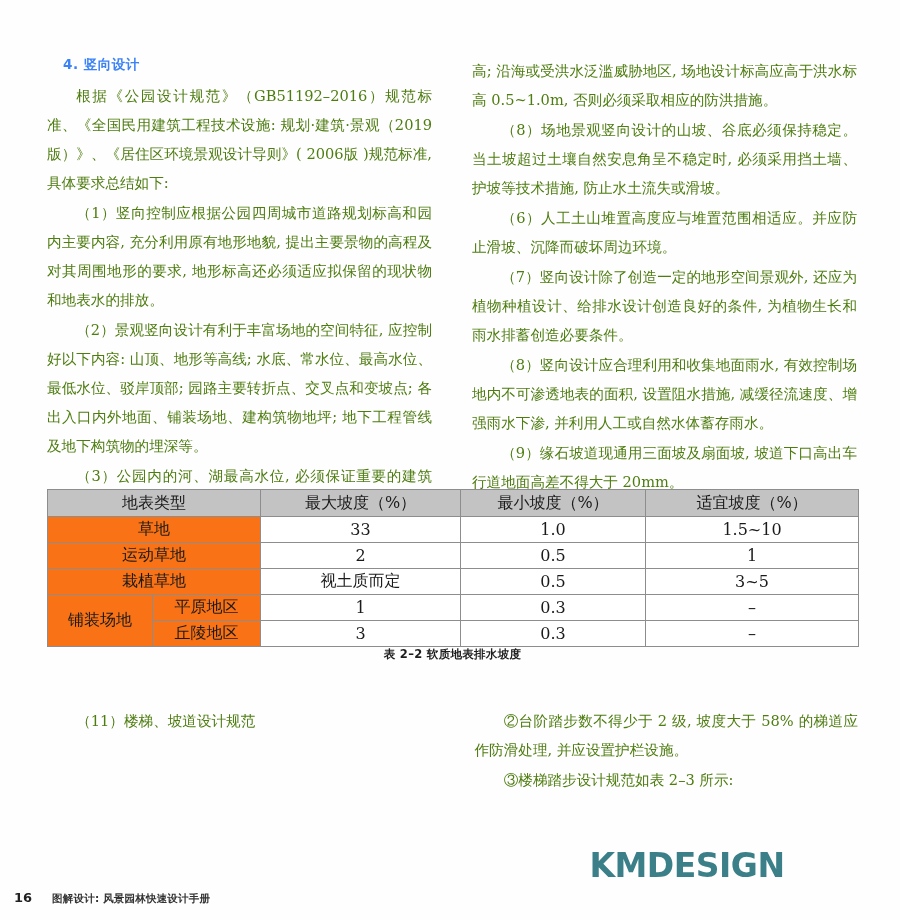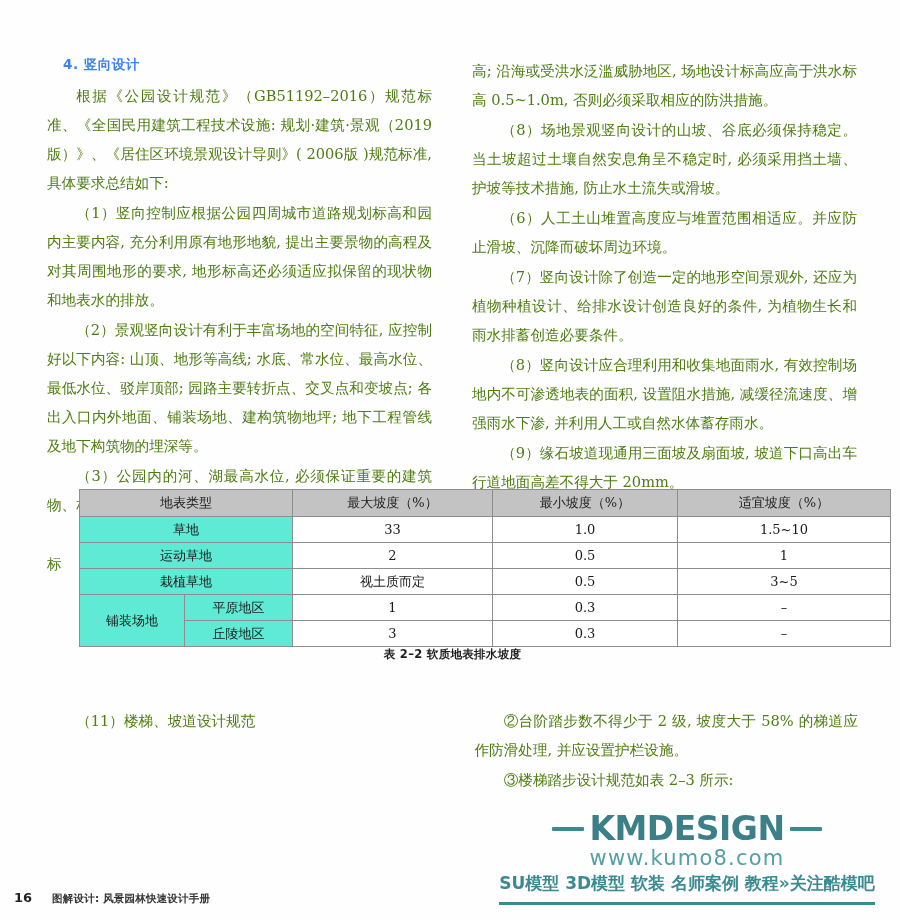--- a/index.html
+++ b/index.html
@@ -59,38 +59,37 @@
   .table-wrap {
     position: absolute;
     left: 47px;
     top: 489px;
     width: 811px;
   }
   table.slope {
     border-collapse: collapse;
     width: 811px;
     table-layout: fixed;
-    font-size: 13px;
-    margin-left: 32px;
+    font-size: 16px;
   }
   table.slope td, table.slope th {
     border: 1px solid #8d8d8d;
     text-align: center;
     vertical-align: middle;
     height: 25px;
     font-weight: normal;
     color: #1a1a1a;
     padding: 0 2px;
   }
   table.slope .hdr {
     background: #c3c3c3;
     height: 26px;
   }
   table.slope .lbl {
-    background: #5eead4;
+    background: #f97316;
   }
   table.slope .val {
     background: #ffffff;
   }
   .tbl-caption {
     position: absolute;
     left: 47px;
     top: 647px;
     width: 811px;
     text-align: center;
@@ -143,20 +142,21 @@
     width: 400px;
     text-align: center;
     color: #3b8a92;
     user-select: none;
   }
   .wm-brand-row {
     display: flex;
     align-items: center;
     justify-content: center;
     gap: 5px;
+    flex-direction: column;
   }
   .wm-rule {
     height: 4px;
     background: #3b8a92;
     flex: 0 0 32px;
     border-radius: 1px;
   }
   .wm-brand {
     font-family: "DejaVu Sans", "Liberation Sans", sans-serif;
     font-size: 33px;

